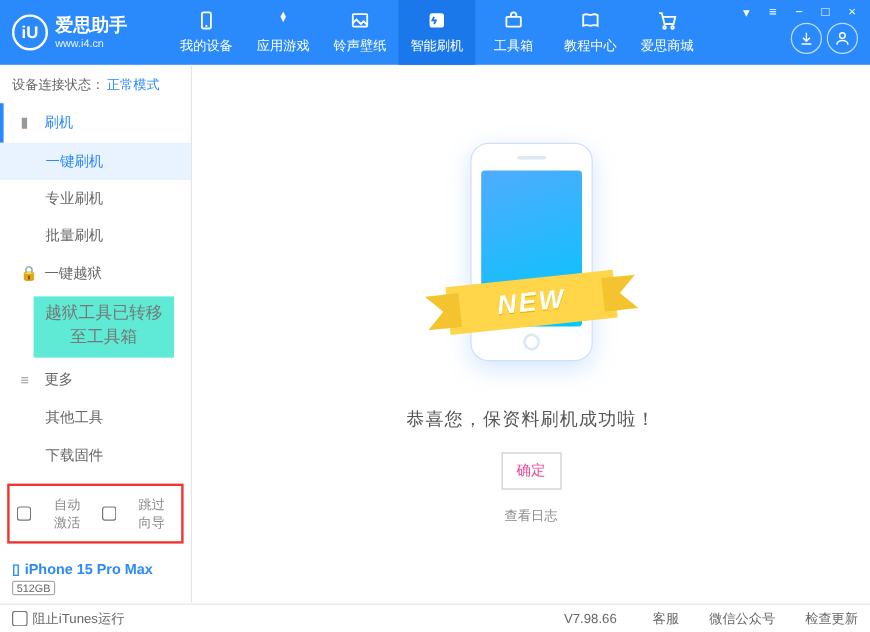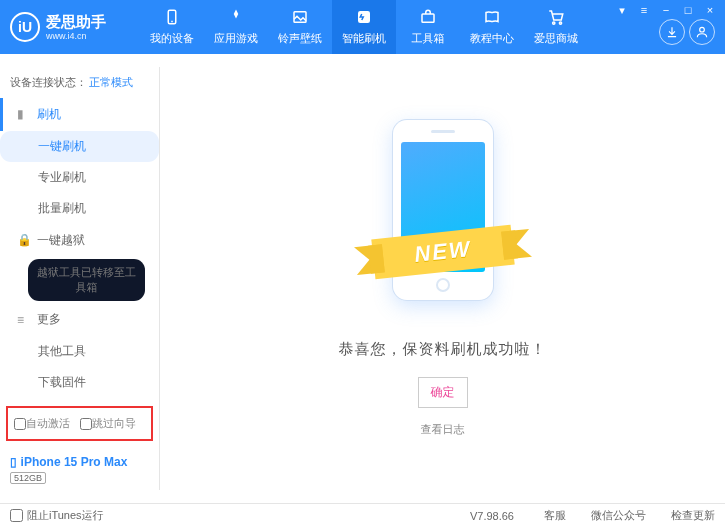--- a/index.html
+++ b/index.html
@@ -23,26 +23,26 @@
     .circ-btn { width: 26px; height: 26px; border-radius: 50%; border: 1.5px solid rgba(255,255,255,0.7); display: flex; align-items: center; justify-content: center; cursor: pointer; margin-top: 10px; }
     
     .body { display: flex; height: calc(100% - 54px - 24px); align-items: center; }
     
     .sidebar { width: 160px; border-right: 1px solid #e5e5e5; display: flex; flex-direction: column; font-size: 12px; color: #555; }
     .status { padding: 8px 10px; color: #666; font-size: 11px; }
     .status-val { color: #2b8afb; margin-left: 2px; }
     .section-header { padding: 8px 14px; display: flex; align-items: center; gap: 6px; color: #666; border-left: 3px solid transparent; }
     .section-header.active { border-left-color: #2b8afb; color: #2b8afb; }
     .sg-icon { width: 14px; color: #999; }
-    .menu-item { padding: 7px 10px 7px 38px; cursor: pointer; color: #666; font-size: 12px; border-radius: 11px; }
+    .menu-item { padding: 7px 10px 7px 38px; cursor: pointer; color: #666; font-size: 12px; }
     .menu-item.selected { background: #e9f2ff; color: #2b8afb; }
-    .menu-item.boxed { background: #0f172a; margin: 2px 14px 2px 28px; padding: 6px 8px; color: #777; font-size: 11px; text-align: center; line-height: 1.4; }
+    .menu-item.boxed { background: #5eead4; margin: 2px 14px 2px 28px; padding: 6px 8px; color: #777; font-size: 14px; text-align: center; line-height: 1.4; font-family: Liberation Mono, monospace; }
     
     .opts { margin: 8px 6px; padding: 8px 6px; border: 2px solid #e33; display: flex; gap: 10px; font-size: 11px; color: #888; }
-    .opts label { display: flex; align-items: center; gap: 0; }
+    .opts label { display: flex; align-items: center; gap: 19px; }
     .opts input { width: 12px; height: 12px; }
     
     .device { padding: 6px 10px; }
     .device-name { color: #2b8afb; font-weight: bold; font-size: 12px; display: flex; align-items: center; gap: 4px; }
     .badge { display: inline-block; border: 1px solid #aaa; padding: 0 3px; font-size: 9px; color: #666; margin-top: 3px; border-radius: 2px; }
     
     .main { flex: 1; display: flex; flex-direction: column; align-items: center; justify-content: center; padding: 20px; color: #444; }
     .phone-illust { width: 120px; height: 200px; position: relative; margin-bottom: 20px; }
     .phone-body { width: 100px; height: 180px; background: #fff; border-radius: 14px; position: absolute; left: 10px; top: 0; box-shadow: 0 0 0 1px #d0e0f5, 0 6px 20px rgba(75,150,250,0.25); }
     .phone-screen { position: absolute; left: 8px; right: 8px; top: 22px; bottom: 28px; background: linear-gradient(160deg,#4facfe,#00c6fb); border-radius: 3px; }

